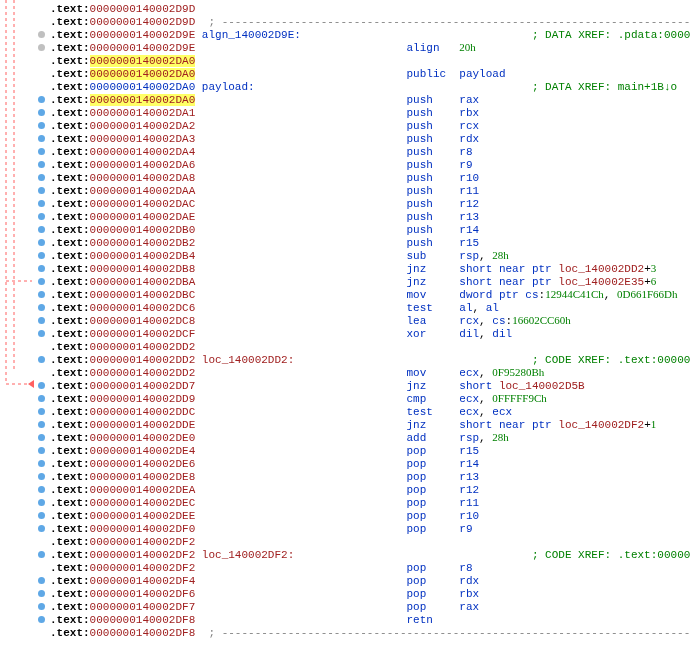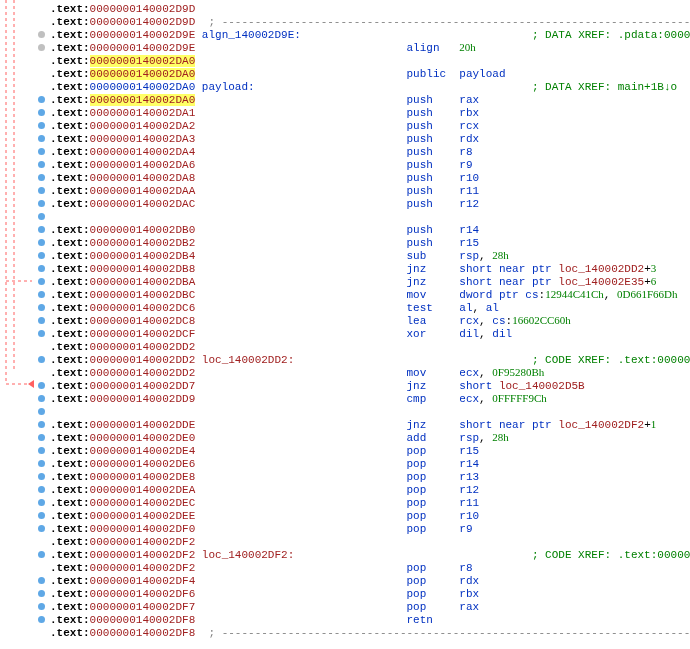--- a/index.html
+++ b/index.html
@@ -104,36 +104,36 @@
       <div class="line"><div class="gutter"></div><div><span class="seg">.text:</span><span class="label">0000000140002DA0</span><span> </span><span class="label">payload:</span><span>                                          </span><span class="xref">; DATA XREF: main+1B↓o</span></div></div>
       <div class="line"><div class="gutter"><div class="dot"></div></div><div><span class="seg">.text:</span><span class="addr hl">0000000140002DA0</span><span> </span><span>                               </span><span class="mnem">push    </span><span class="reg">rax</span></div></div>
       <div class="line"><div class="gutter"><div class="dot"></div></div><div><span class="seg">.text:</span><span class="addr">0000000140002DA1</span><span> </span><span>                               </span><span class="mnem">push    </span><span class="reg">rbx</span></div></div>
       <div class="line"><div class="gutter"><div class="dot"></div></div><div><span class="seg">.text:</span><span class="addr">0000000140002DA2</span><span> </span><span>                               </span><span class="mnem">push    </span><span class="reg">rcx</span></div></div>
       <div class="line"><div class="gutter"><div class="dot"></div></div><div><span class="seg">.text:</span><span class="addr">0000000140002DA3</span><span> </span><span>                               </span><span class="mnem">push    </span><span class="reg">rdx</span></div></div>
       <div class="line"><div class="gutter"><div class="dot"></div></div><div><span class="seg">.text:</span><span class="addr">0000000140002DA4</span><span> </span><span>                               </span><span class="mnem">push    </span><span class="reg">r8</span></div></div>
       <div class="line"><div class="gutter"><div class="dot"></div></div><div><span class="seg">.text:</span><span class="addr">0000000140002DA6</span><span> </span><span>                               </span><span class="mnem">push    </span><span class="reg">r9</span></div></div>
       <div class="line"><div class="gutter"><div class="dot"></div></div><div><span class="seg">.text:</span><span class="addr">0000000140002DA8</span><span> </span><span>                               </span><span class="mnem">push    </span><span class="reg">r10</span></div></div>
       <div class="line"><div class="gutter"><div class="dot"></div></div><div><span class="seg">.text:</span><span class="addr">0000000140002DAA</span><span> </span><span>                               </span><span class="mnem">push    </span><span class="reg">r11</span></div></div>
       <div class="line"><div class="gutter"><div class="dot"></div></div><div><span class="seg">.text:</span><span class="addr">0000000140002DAC</span><span> </span><span>                               </span><span class="mnem">push    </span><span class="reg">r12</span></div></div>
-      <div class="line"><div class="gutter"><div class="dot"></div></div></div>
+      <div class="line"><div class="gutter"><div class="dot"></div></div><div><span class="seg">.text:</span><span class="addr">0000000140002DAE</span><span> </span><span>                               </span><span class="mnem">push    </span><span class="reg">r13</span></div></div>
       <div class="line"><div class="gutter"><div class="dot"></div></div><div><span class="seg">.text:</span><span class="addr">0000000140002DB0</span><span> </span><span>                               </span><span class="mnem">push    </span><span class="reg">r14</span></div></div>
       <div class="line"><div class="gutter"><div class="dot"></div></div><div><span class="seg">.text:</span><span class="addr">0000000140002DB2</span><span> </span><span>                               </span><span class="mnem">push    </span><span class="reg">r15</span></div></div>
       <div class="line"><div class="gutter"><div class="dot"></div></div><div><span class="seg">.text:</span><span class="addr">0000000140002DB4</span><span> </span><span>                               </span><span class="mnem">sub     </span><span class="reg">rsp</span><span class="txt">, </span><span class="num">28h</span></div></div>
       <div class="line"><div class="gutter"><div class="dot"></div></div><div><span class="seg">.text:</span><span class="addr">0000000140002DB8</span><span> </span><span>                               </span><span class="mnem">jnz     </span><span class="label">short near ptr </span><span class="loc">loc_140002DD2</span><span class="txt">+</span><span class="num">3</span></div></div>
       <div class="line"><div class="gutter"><div class="dot"></div></div><div><span class="seg">.text:</span><span class="addr">0000000140002DBA</span><span> </span><span>                               </span><span class="mnem">jnz     </span><span class="label">short near ptr </span><span class="loc">loc_140002E35</span><span class="txt">+</span><span class="num">6</span></div></div>
       <div class="line"><div class="gutter"><div class="dot"></div></div><div><span class="seg">.text:</span><span class="addr">0000000140002DBC</span><span> </span><span>                               </span><span class="mnem">mov     </span><span class="label">dword ptr </span><span class="reg">cs</span><span class="txt">:</span><span class="num">12944C41Ch</span><span class="txt">, </span><span class="num">0D661F66Dh</span></div></div>
       <div class="line"><div class="gutter"><div class="dot"></div></div><div><span class="seg">.text:</span><span class="addr">0000000140002DC6</span><span> </span><span>                               </span><span class="mnem">test    </span><span class="reg">al</span><span class="txt">, </span><span class="reg">al</span></div></div>
       <div class="line"><div class="gutter"><div class="dot"></div></div><div><span class="seg">.text:</span><span class="addr">0000000140002DC8</span><span> </span><span>                               </span><span class="mnem">lea     </span><span class="reg">rcx</span><span class="txt">, </span><span class="reg">cs</span><span class="txt">:</span><span class="num">16602CC60h</span></div></div>
       <div class="line"><div class="gutter"><div class="dot"></div></div><div><span class="seg">.text:</span><span class="addr">0000000140002DCF</span><span> </span><span>                               </span><span class="mnem">xor     </span><span class="reg">dil</span><span class="txt">, </span><span class="reg">dil</span></div></div>
       <div class="line"><div class="gutter"></div><div><span class="seg">.text:</span><span class="addr">0000000140002DD2</span><span> </span></div></div>
       <div class="line"><div class="gutter"><div class="dot"></div></div><div><span class="seg">.text:</span><span class="addr">0000000140002DD2</span><span> </span><span class="loc">loc_140002DD2:</span><span>                                    </span><span class="xref">; CODE XREF: .text:0000000140002DB8↑j</span></div></div>
       <div class="line"><div class="gutter"></div><div><span class="seg">.text:</span><span class="addr">0000000140002DD2</span><span> </span><span>                               </span><span class="mnem">mov     </span><span class="reg">ecx</span><span class="txt">, </span><span class="num">0F95280Bh</span></div></div>
       <div class="line"><div class="gutter"><div class="dot"></div></div><div><span class="seg">.text:</span><span class="addr">0000000140002DD7</span><span> </span><span>                               </span><span class="mnem">jnz     </span><span class="label">short </span><span class="loc">loc_140002D5B</span></div></div>
       <div class="line"><div class="gutter"><div class="dot"></div></div><div><span class="seg">.text:</span><span class="addr">0000000140002DD9</span><span> </span><span>                               </span><span class="mnem">cmp     </span><span class="reg">ecx</span><span class="txt">, </span><span class="num">0FFFFF9Ch</span></div></div>
-      <div class="line"><div class="gutter"><div class="dot"></div></div></div>
+      <div class="line"><div class="gutter"><div class="dot"></div></div><div><span class="seg">.text:</span><span class="addr">0000000140002DDC</span><span> </span><span>                               </span><span class="mnem">test    </span><span class="reg">ecx</span><span class="txt">, </span><span class="reg">ecx</span></div></div>
       <div class="line"><div class="gutter"><div class="dot"></div></div><div><span class="seg">.text:</span><span class="addr">0000000140002DDE</span><span> </span><span>                               </span><span class="mnem">jnz     </span><span class="label">short near ptr </span><span class="loc">loc_140002DF2</span><span class="txt">+</span><span class="num">1</span></div></div>
       <div class="line"><div class="gutter"><div class="dot"></div></div><div><span class="seg">.text:</span><span class="addr">0000000140002DE0</span><span> </span><span>                               </span><span class="mnem">add     </span><span class="reg">rsp</span><span class="txt">, </span><span class="num">28h</span></div></div>
       <div class="line"><div class="gutter"><div class="dot"></div></div><div><span class="seg">.text:</span><span class="addr">0000000140002DE4</span><span> </span><span>                               </span><span class="mnem">pop     </span><span class="reg">r15</span></div></div>
       <div class="line"><div class="gutter"><div class="dot"></div></div><div><span class="seg">.text:</span><span class="addr">0000000140002DE6</span><span> </span><span>                               </span><span class="mnem">pop     </span><span class="reg">r14</span></div></div>
       <div class="line"><div class="gutter"><div class="dot"></div></div><div><span class="seg">.text:</span><span class="addr">0000000140002DE8</span><span> </span><span>                               </span><span class="mnem">pop     </span><span class="reg">r13</span></div></div>
       <div class="line"><div class="gutter"><div class="dot"></div></div><div><span class="seg">.text:</span><span class="addr">0000000140002DEA</span><span> </span><span>                               </span><span class="mnem">pop     </span><span class="reg">r12</span></div></div>
       <div class="line"><div class="gutter"><div class="dot"></div></div><div><span class="seg">.text:</span><span class="addr">0000000140002DEC</span><span> </span><span>                               </span><span class="mnem">pop     </span><span class="reg">r11</span></div></div>
       <div class="line"><div class="gutter"><div class="dot"></div></div><div><span class="seg">.text:</span><span class="addr">0000000140002DEE</span><span> </span><span>                               </span><span class="mnem">pop     </span><span class="reg">r10</span></div></div>
       <div class="line"><div class="gutter"><div class="dot"></div></div><div><span class="seg">.text:</span><span class="addr">0000000140002DF0</span><span> </span><span>                               </span><span class="mnem">pop     </span><span class="reg">r9</span></div></div>
       <div class="line"><div class="gutter"></div><div><span class="seg">.text:</span><span class="addr">0000000140002DF2</span><span> </span></div></div>

